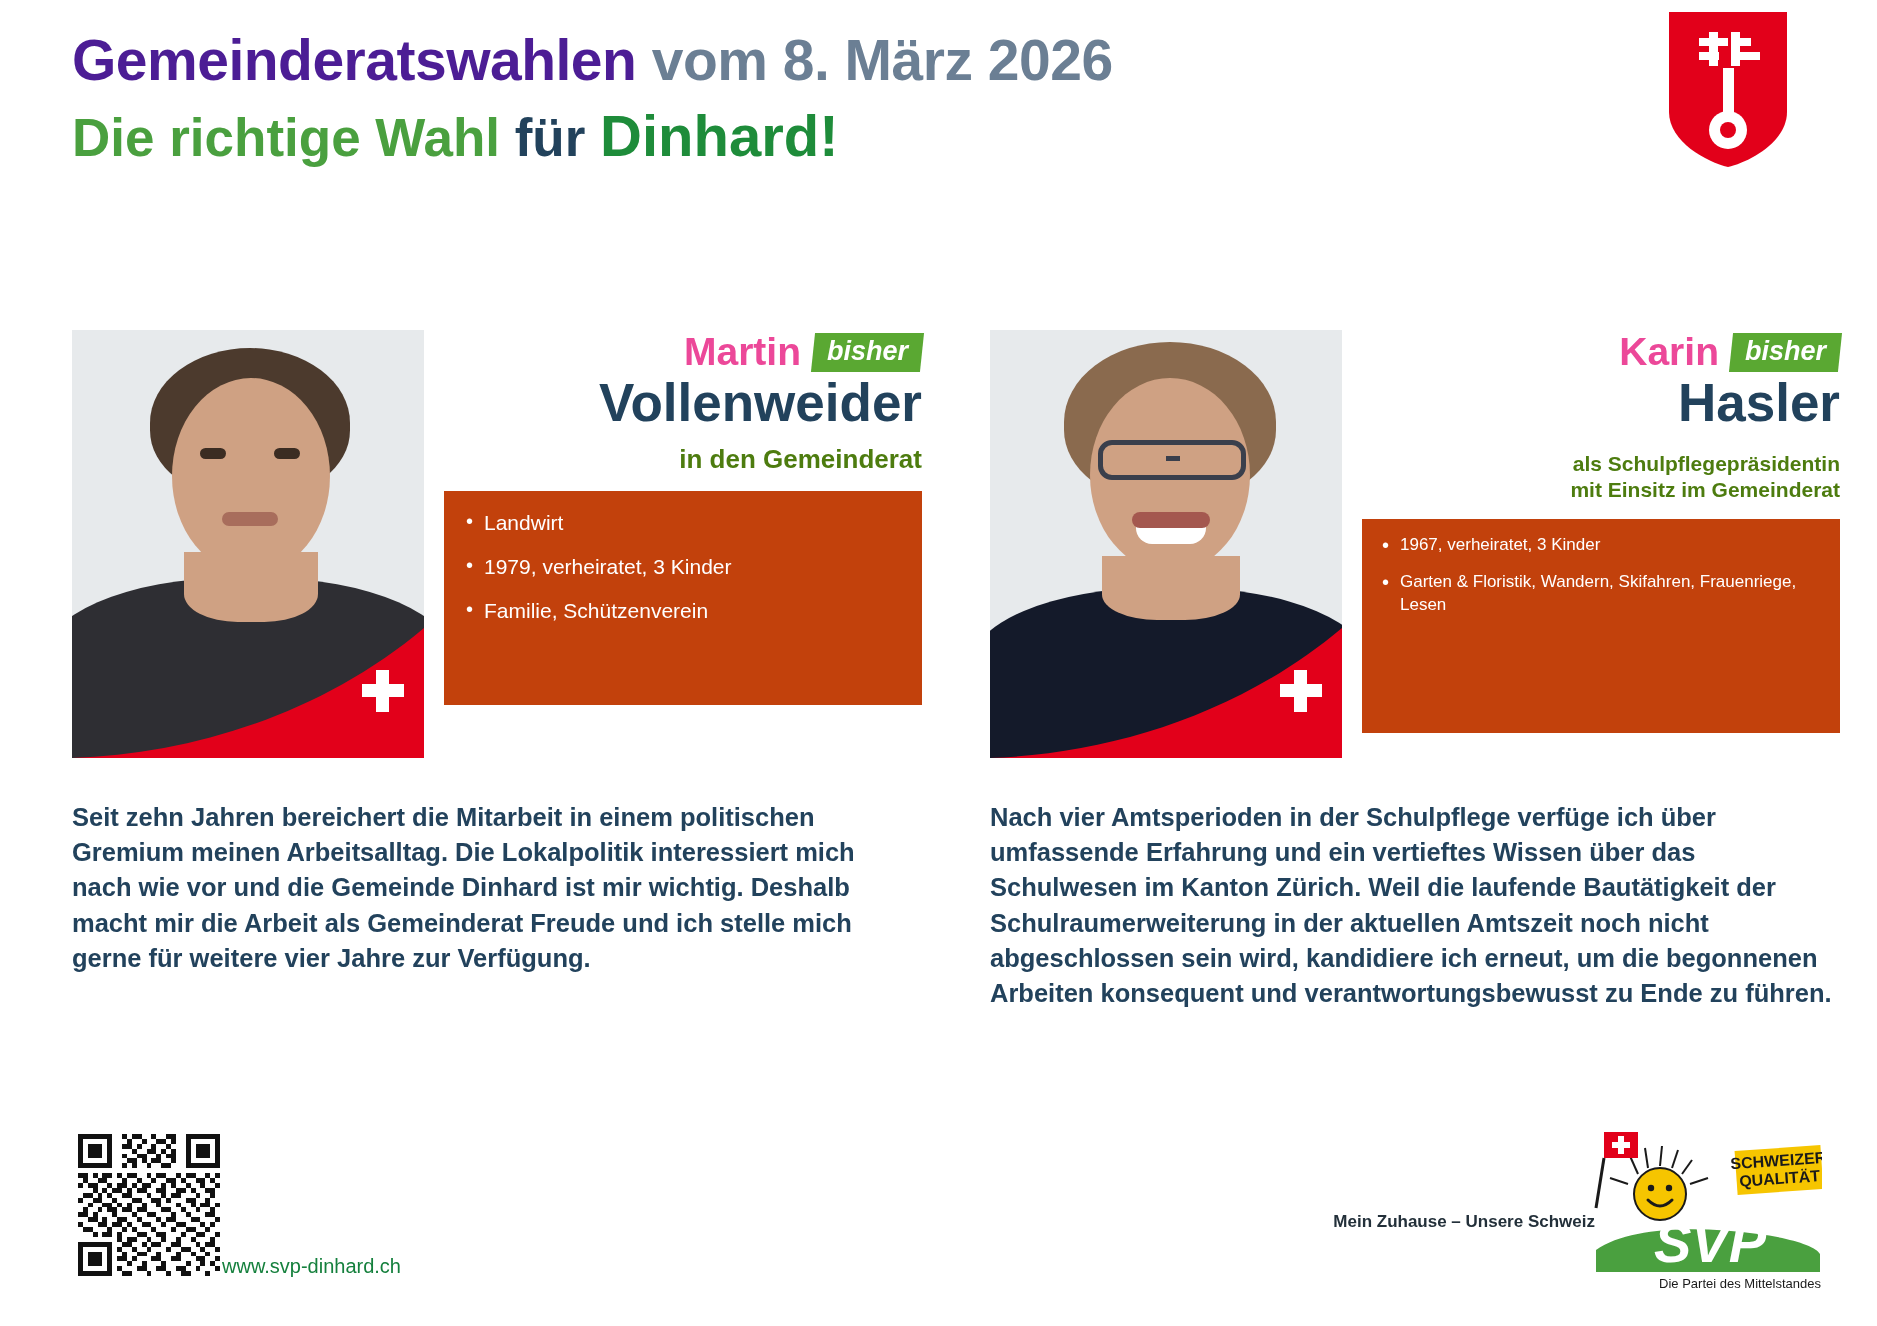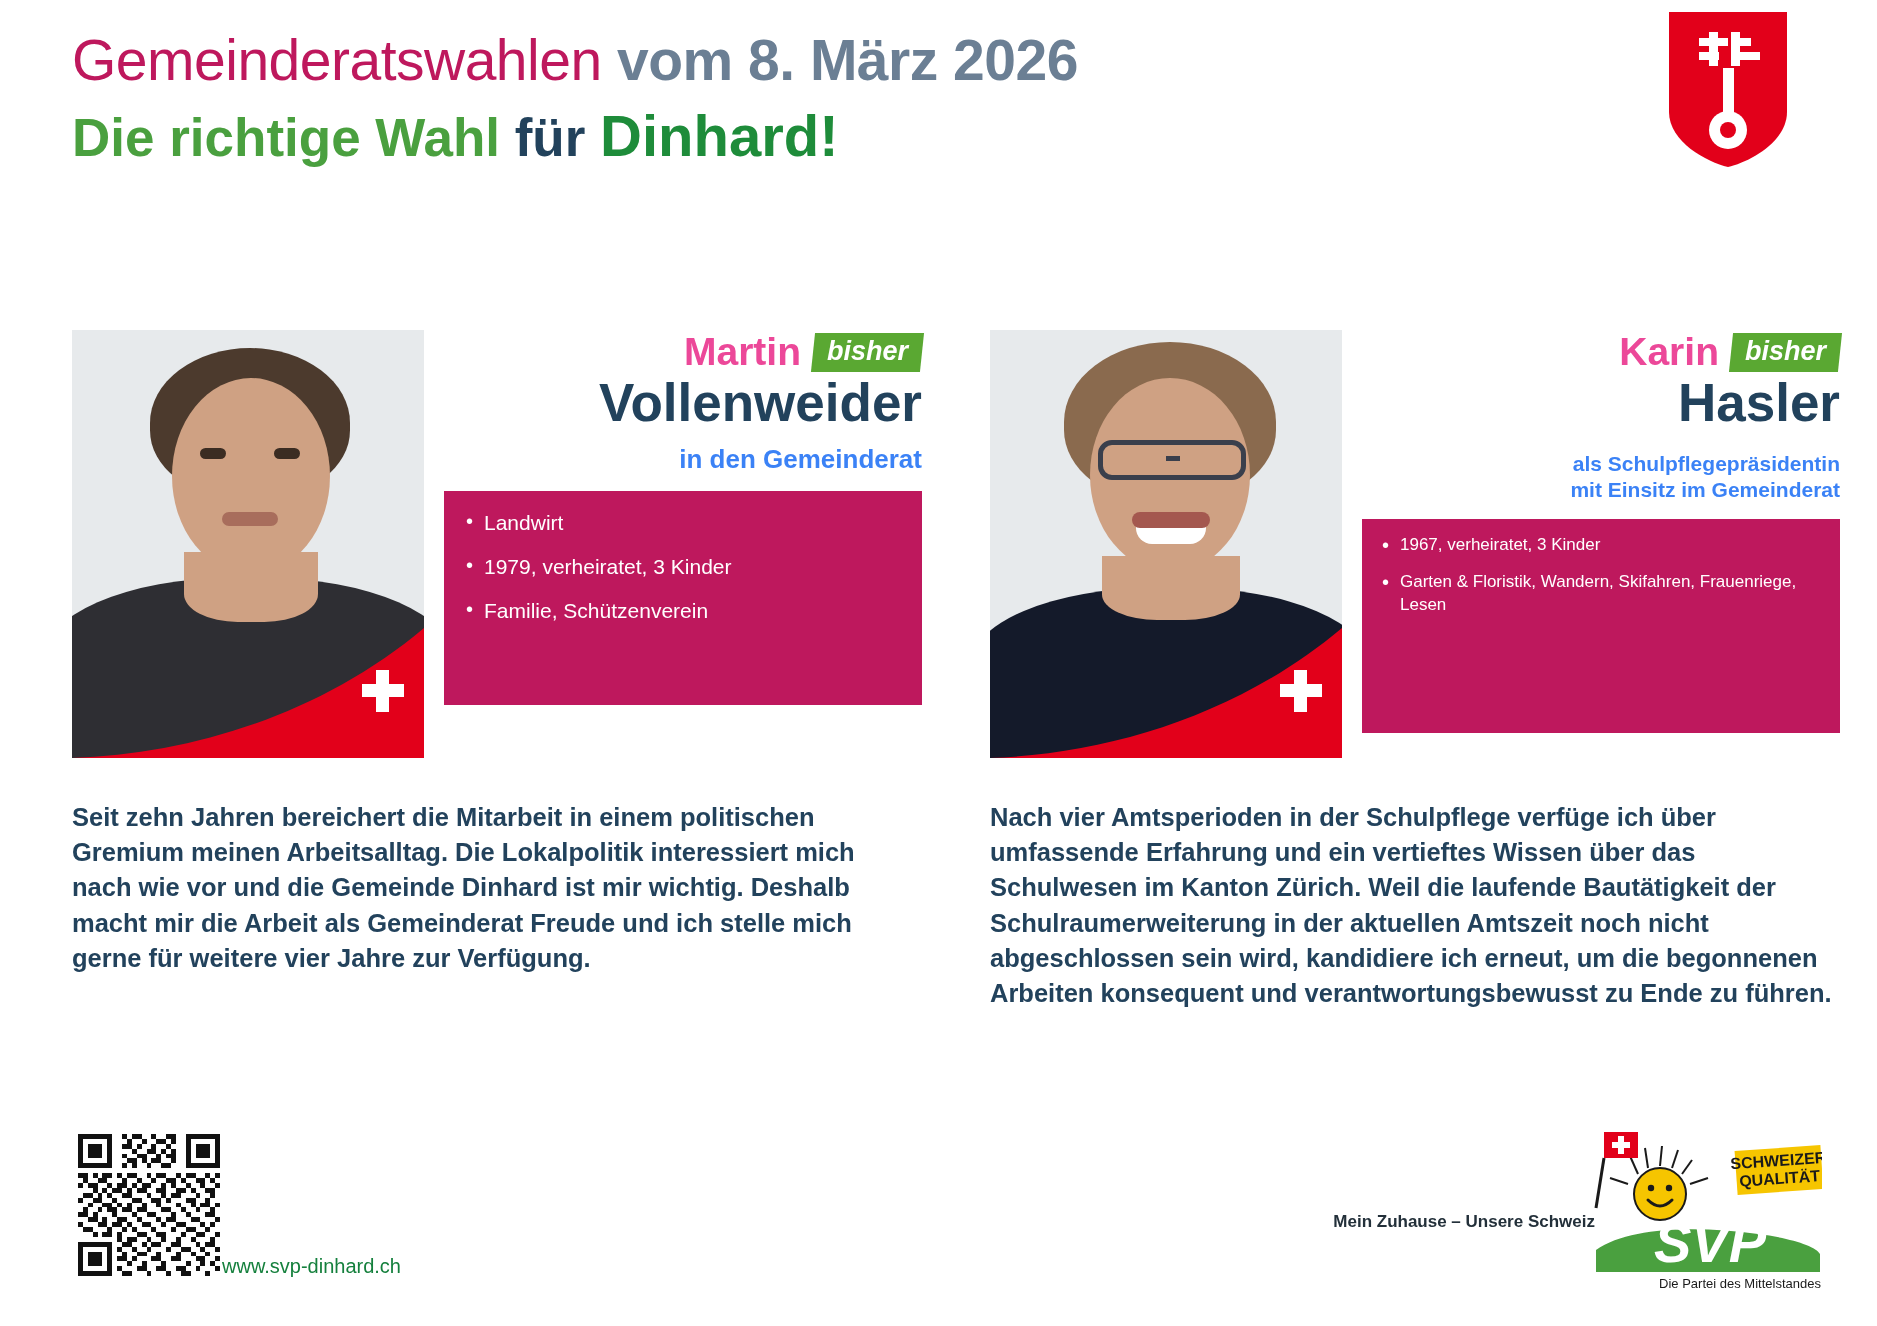--- a/index.html
+++ b/index.html
@@ -23,22 +23,22 @@
   }
   .headline1 {
     font-size: 57px;
     line-height: 1.08;
     font-weight: bold;
     color: #6b7f94;
     letter-spacing: -0.5px;
     white-space: nowrap;
   }
   .headline1 .strong {
-    color: #be185d;
-    font-weight: normal;
+    color: #4c1d95;
+    font-weight: bold;
   }
   .headline2 {
     font-size: 53px;
     line-height: 1.12;
     font-weight: bold;
     color: #4aa03f;
     margin-top: 12px;
     white-space: nowrap;
   }
   .headline2 .dark {
@@ -133,29 +133,29 @@
     font-weight: bold;
     color: #22425c;
     text-align: right;
     line-height: 1.03;
     margin-top: 2px;
     white-space: nowrap;
   }
   .role {
     font-size: 26px;
     font-weight: bold;
-    color: #3b82f6;
+    color: #4d7c0f;
     text-align: right;
     margin-top: 12px;
     line-height: 1.25;
   }
   .role.small { font-size: 21px; margin-top: 20px; }
 
   .factbox {
-    background: #be185d;
+    background: #c2410c;
     color: #ffffff;
     margin-top: 16px;
     padding: 18px 22px 18px 20px;
     min-height: 214px;
   }
   .factbox.right-box { padding: 14px 18px 14px 18px; }
   .factbox ul { list-style: none; }
   .factbox li {
     position: relative;
     padding-left: 20px;

